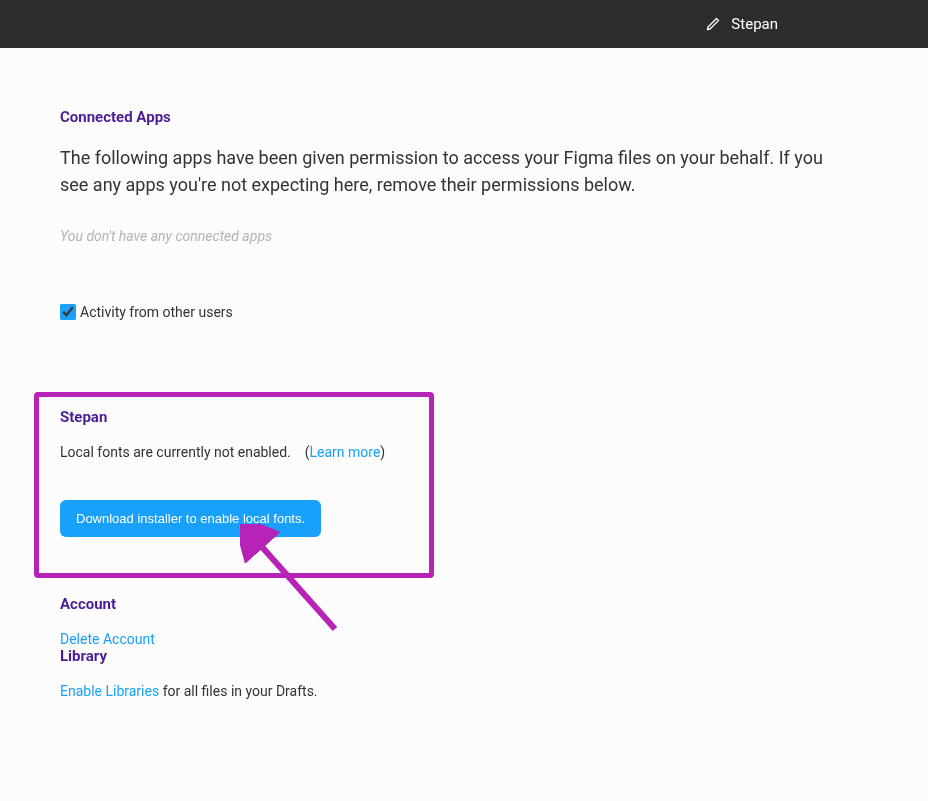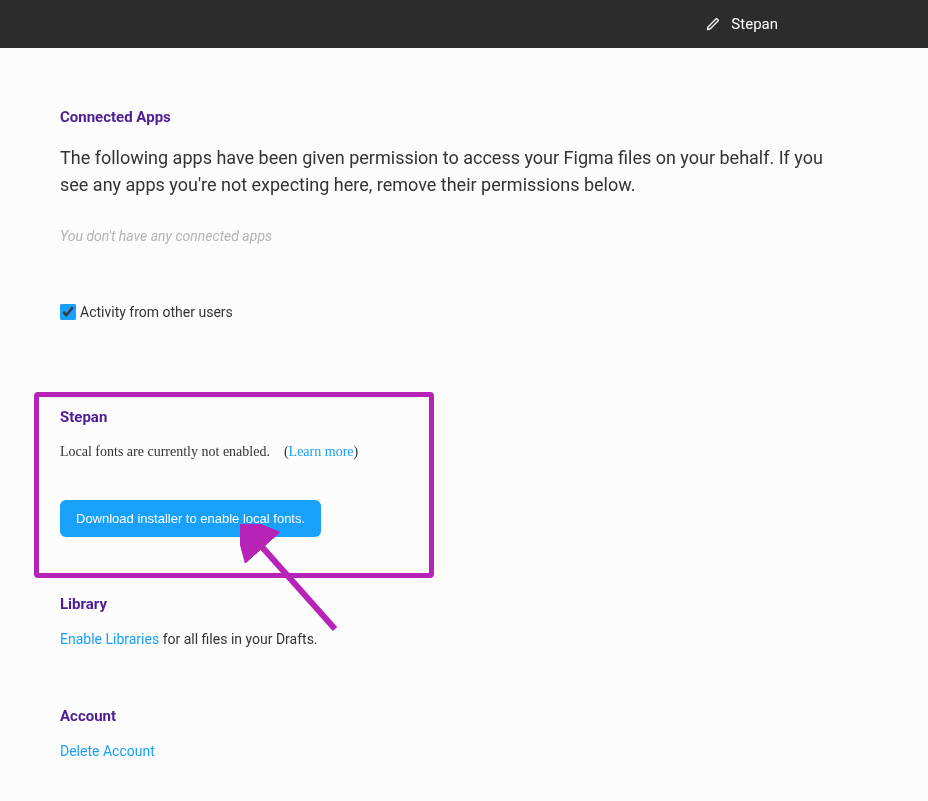--- a/index.html
+++ b/index.html
@@ -64,21 +64,20 @@
   font-size: 14px;
   color: #333;
 }
 .fonts-block {
   padding-top: 28px;
   padding-bottom: 8px;
 }
 .fonts-status {
   font-size: 14px;
   color: #333;
-  font-family: Liberation Serif, serif;
 }
 .link {
   color: #18a0fb;
   text-decoration: none;
   cursor: pointer;
 }
 .paren { color: #333; }
 .download-btn {
   display: inline-block;
   margin-top: 40px;
@@ -144,31 +143,31 @@
   <div class="section fonts-block" style="margin-bottom:50px;">
     <h2 class="section-title">Stepan</h2>
     <p class="fonts-status">
       <span>Local fonts are currently not enabled.</span>
       &nbsp;&nbsp;
       <span class="paren">(</span><a class="link">Learn more</a><span class="paren">)</span>
     </p>
     <button class="download-btn">Download installer to enable local fonts.</button>
   </div>
 
+  <div class="section" style="margin-bottom:0;">
+    <h2 class="section-title">Account</h2>
+    <p class="account-text">
+      <a class="link">Delete Account</a>
+    </p>
+  </div>
+
   <div class="section" style="margin-bottom:60px;">
     <h2 class="section-title">Library</h2>
     <p class="library-text">
       <a class="link">Enable Libraries</a><span> for all files in your Drafts.</span>
-    </p>
-  </div>
-
-  <div class="section" style="margin-bottom:0;">
-    <h2 class="section-title">Account</h2>
-    <p class="account-text">
-      <a class="link">Delete Account</a>
     </p>
   </div>
 
   <div class="highlight-box"></div>
 
   <svg class="arrow-overlay" width="120" height="120">
     <defs>
       <marker id="arrowhead" markerWidth="8" markerHeight="8" refX="2" refY="4" orient="auto">
         <polygon points="0 0, 8 4, 0 8" fill="#b722b7"></polygon>
       </marker>

